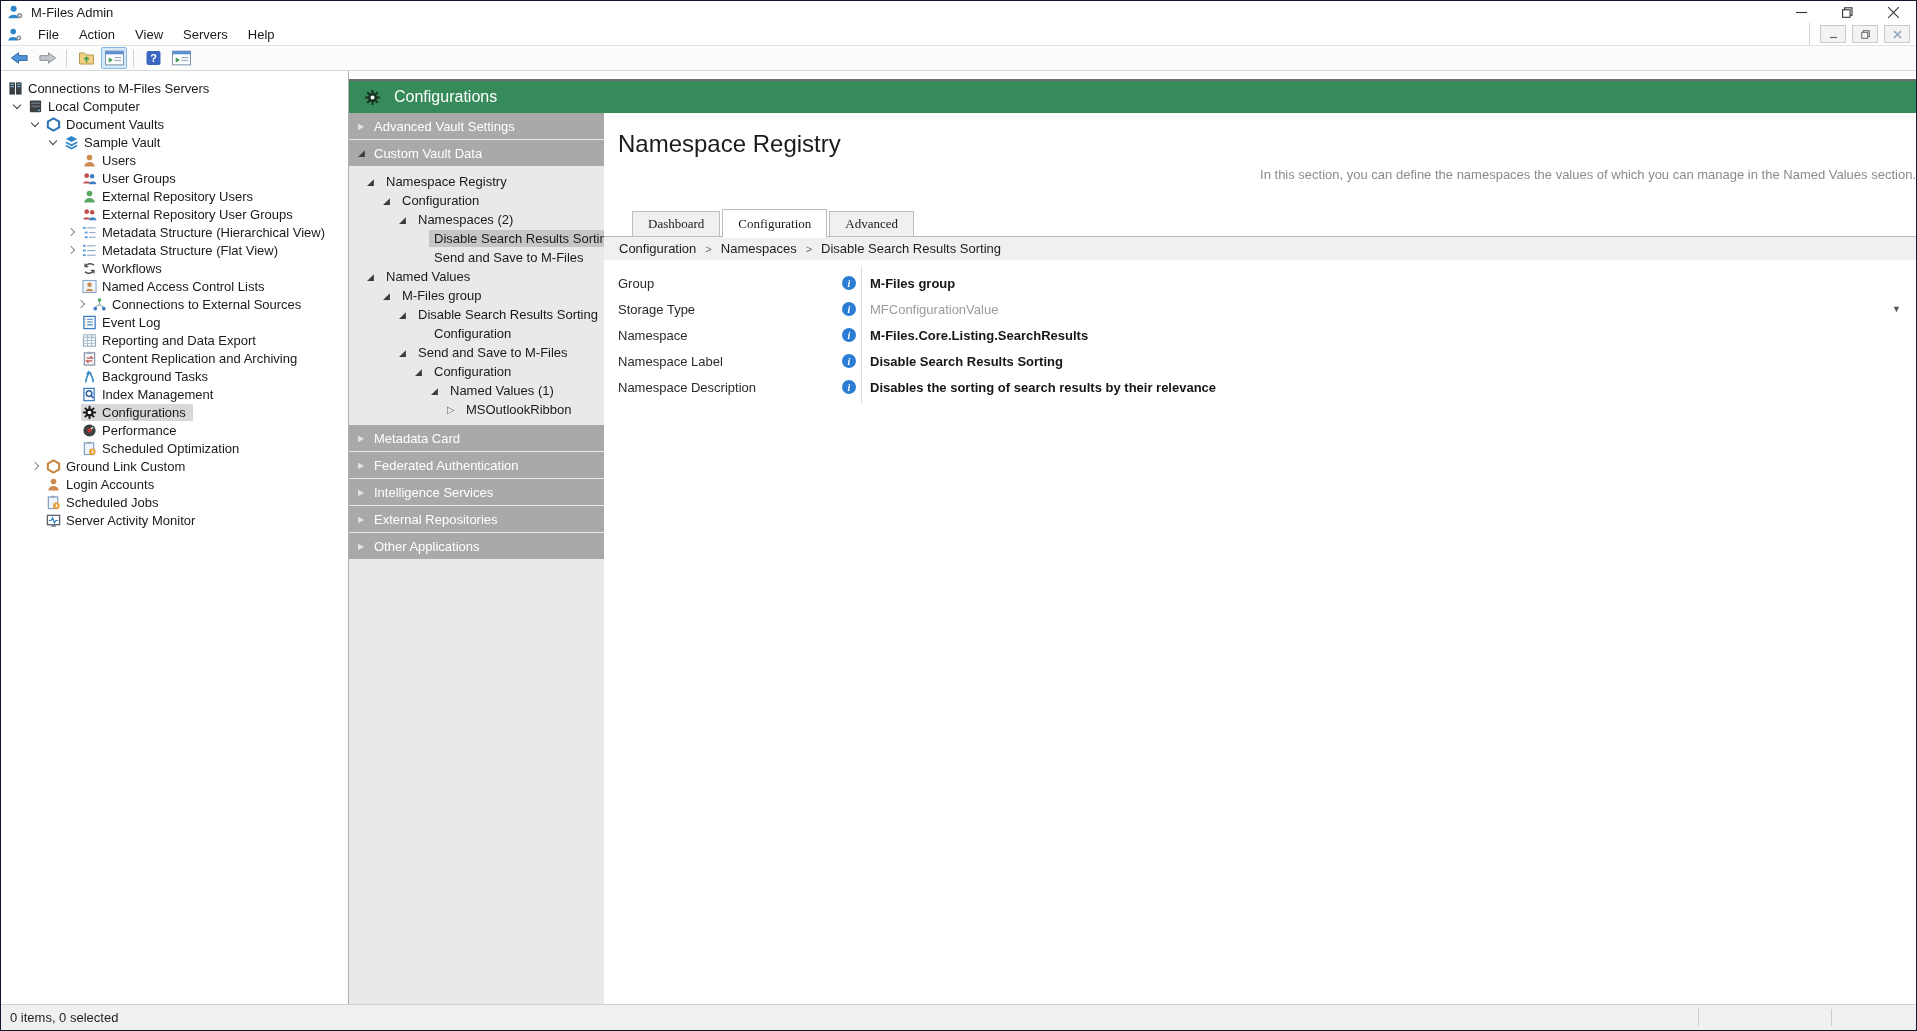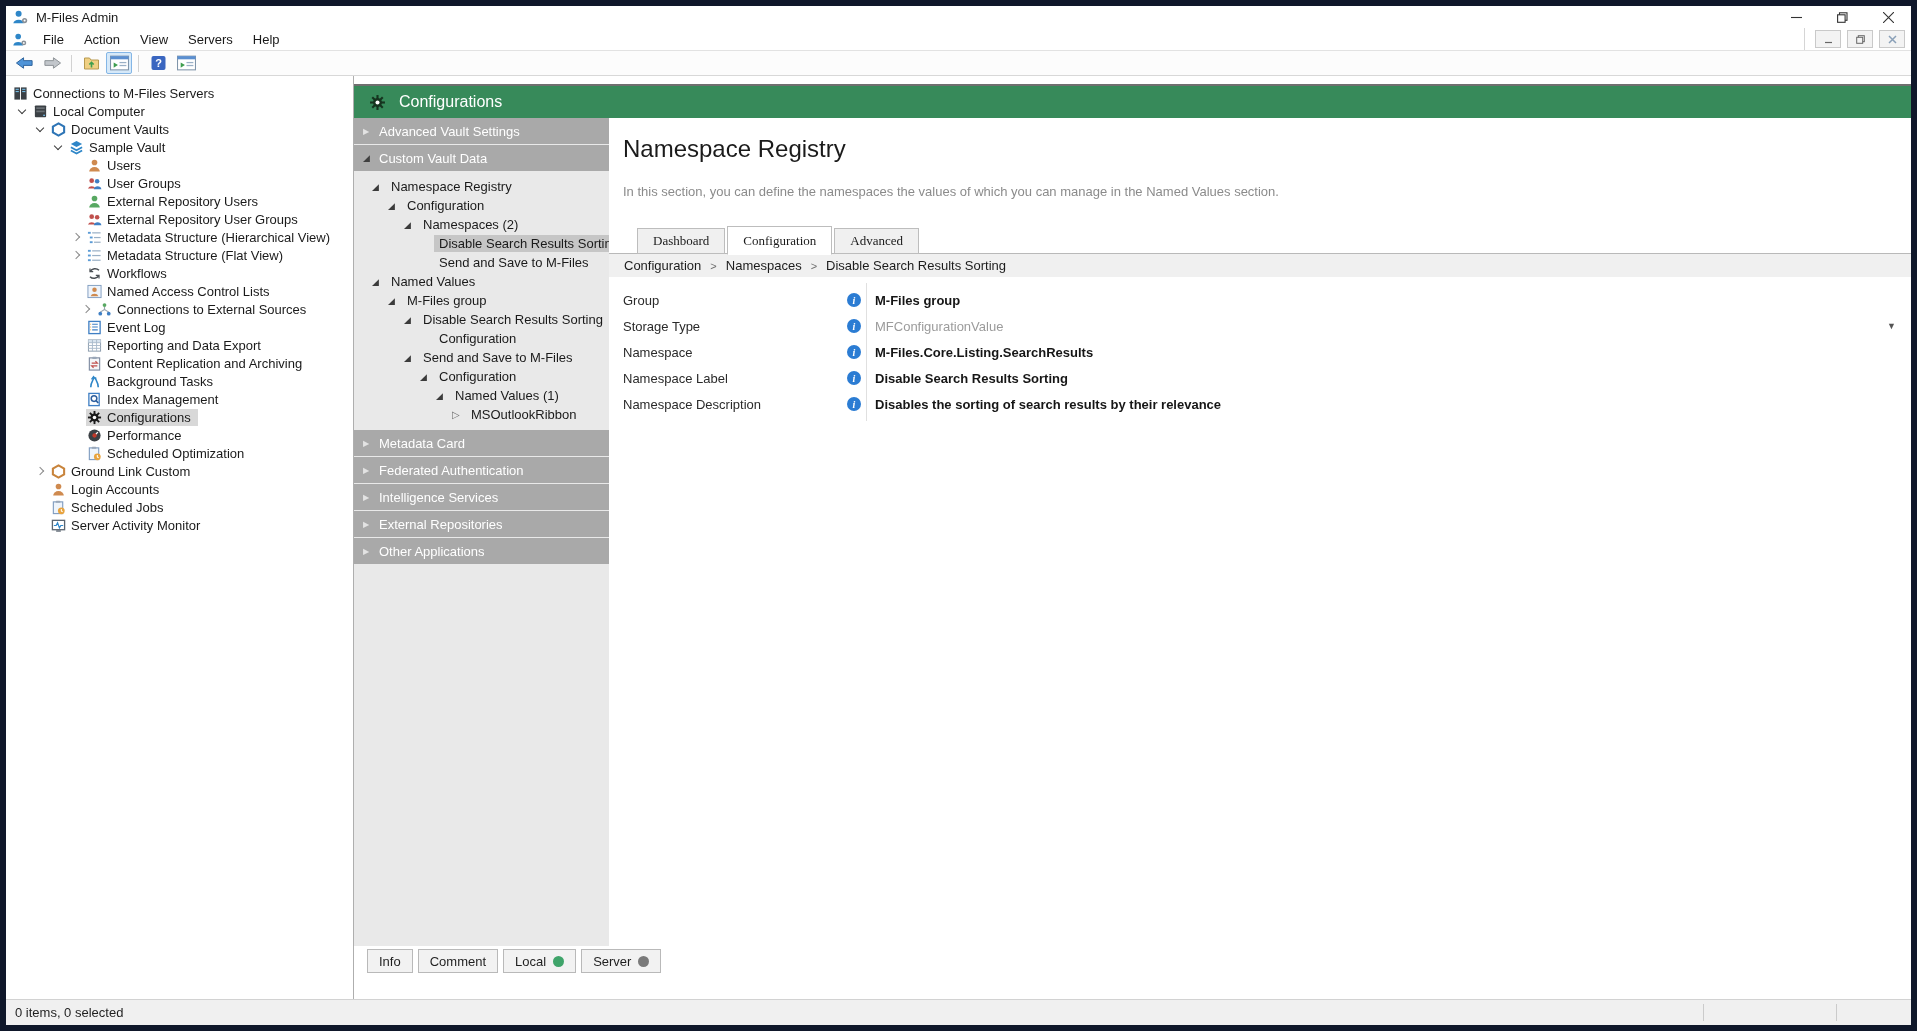--- a/index.html
+++ b/index.html
@@ -1,18 +1,18 @@
 <!DOCTYPE html>
 <html><head>
 <meta charset="utf-8">
 <style>
   * { margin:0; padding:0; box-sizing:border-box; }
   html,body { background:#cfcfcf; }
   body { font-family:"Liberation Sans", sans-serif; }
-  .window { width:1917px; height:1031px; background:#fff; border:6px solid #0f172a;
+  .window { width:1917px; height:1031px; background:#fff; border:1px solid #0f172a;
             display:flex; flex-direction:column; overflow:hidden; }
 
   
   .titlebar { height:22px; flex:none; display:flex; align-items:center; background:#fff; }
   .tb-icon { margin-left:6px; width:16px; height:16px; }
   .tb-icon svg { width:16px; height:16px; display:block; }
   .tb-title { margin-left:8px; font-size:13px; color:#1a1a1a; }
   .tb-btns { margin-left:auto; display:flex; height:100%; }
   .tb-btn { width:46px; height:100%; display:flex; align-items:center; justify-content:center; }
   .tb-btn svg { width:11px; height:11px; }
@@ -76,21 +76,21 @@
   .mtrow { height:19px; display:flex; align-items:center; white-space:nowrap; color:#1a1a1a; }
   .mtrow .arr { width:14px; flex:none; font-size:9px; color:#3b3b3b; }
   .mtrow .arr.collapsed { color:#707070; font-size:10px; }
   .mlabel { padding:1px 5px; }
   .mtrow.sel .mlabel { background:#c6c6c6; flex:1; }
 
   
   .content-panel { flex:1; background:#fff; display:flex; flex-direction:column; min-width:0; }
   .content-head { padding:17px 0 0 14px; }
   .c-title { font-size:24px; font-weight:400; color:#1b1b1b; }
-  .c-desc { margin-top:21px; font-size:13px; color:#8b8b8b; }
+  .c-desc { margin-top:9px; font-size:13px; color:#8b8b8b;text-align:right; }
   .tabs { display:flex; align-items:flex-end; margin:27px 0 0 14px; position:relative; z-index:2; }
   .tab { height:26px; padding:0 15px; display:flex; align-items:center; font-size:13px; color:#1a1a1a;
          background:#f0f0f0; border:1px solid #bdbdbd; margin-right:2px; position:relative;font-family:Liberation Serif, serif; }
   .tab.active { background:#fff; height:29px; margin-bottom:-1px; border-bottom:1px solid #fff; z-index:3; }
   .breadcrumb { height:24px; flex:none; background:#f0f0f0; border-top:1px solid #b9b9b9; margin-top:-1px;
                 display:flex; align-items:center; padding-left:15px; font-size:13px; color:#1c1c1c; position:relative; z-index:1;}
   .crumb-sep { margin:0 9px; color:#6f6f6f; font-size:11px; }
   .fields { position:relative; margin-top:10px; }
   .fields::before { content:""; position:absolute; left:257px; top:-4px; bottom:-4px; width:1px; background:#e0e0e0; }
   .frow { height:26px; display:flex; align-items:center; padding-left:14px; position:relative; }
@@ -748,36 +748,20 @@
                 <span class="flabel">Namespace Description</span>
                 <span class="ficon">
                   <span class="info-i">i</span>
                 </span>
                 <span class="fvalue">Disables the sorting of search results by their relevance</span>
               </div>
             </div>
         </div>
       </div>
 
-      <div class="bottom-strip" id="bottom-tabs">
-          <div class="btab">
-            <span>Info</span>
-          </div>
-          <div class="btab">
-            <span>Comment</span>
-          </div>
-          <div class="btab">
-            <span>Local</span>
-            <span class="dot" style="background: rgb(63, 164, 106);"></span>
-          </div>
-          <div class="btab">
-            <span>Server</span>
-            <span class="dot" style="background: rgb(122, 122, 122);"></span>
-          </div>
-        </div>
     </div>
   </div>
 
   <div class="statusbar">
     <span>0 items, 0 selected</span>
     <span class="sb-sep s1"></span>
     <span class="sb-sep s2"></span>
   </div>
 </div>
 

